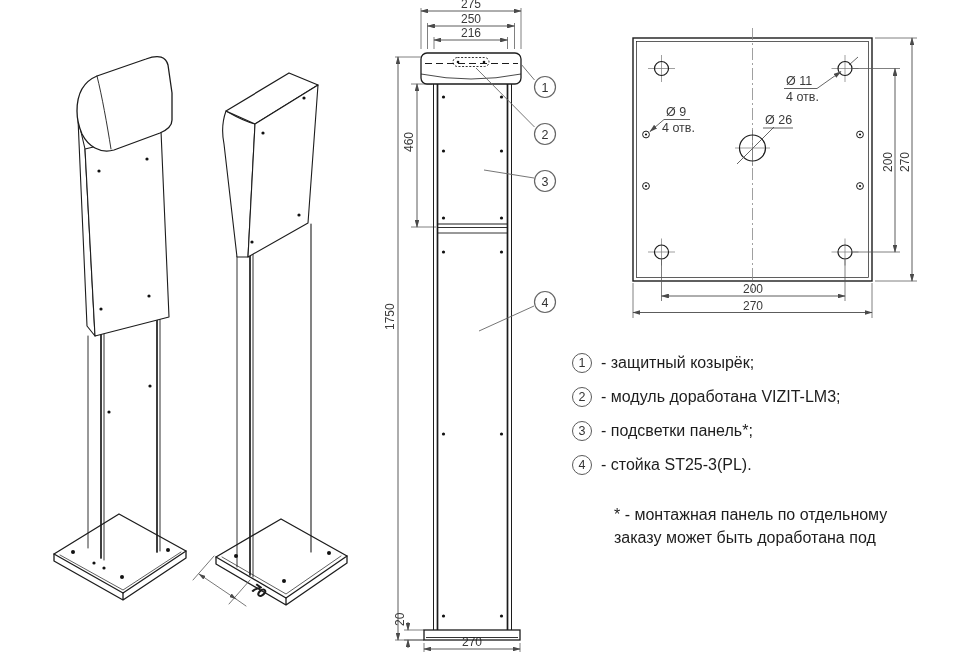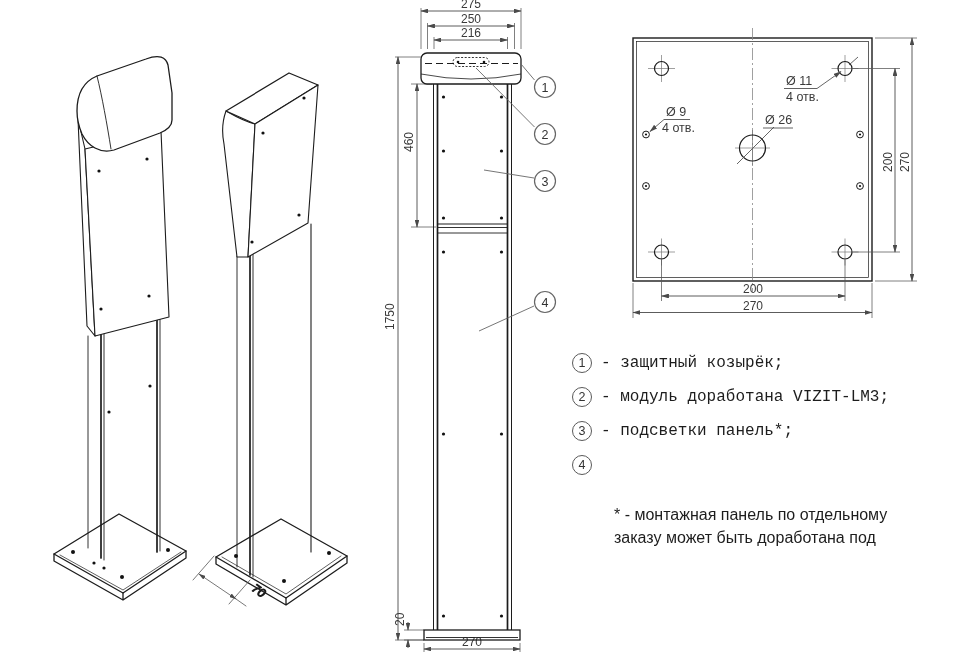--- a/index.html
+++ b/index.html
@@ -11,21 +11,21 @@
   svg text{font-family:"Liberation Sans", sans-serif;fill:#3a3a3a;}
   .dim-text{font-size:12px;}
   .label-text{font-size:12.5px;}
   .callout-num{font-size:12.5px;fill:#333;}
   .legend{position:absolute;left:572px;top:353px;}
   .legend-row{display:flex;align-items:center;margin-bottom:14px;color:#1d1d1d;font-size:16px;}
   .lnum{
     display:inline-flex;flex:none;width:20px;height:20px;border:1.5px solid #5a5a5a;border-radius:50%;
     align-items:center;justify-content:center;font-size:12.5px;color:#333;margin-right:9px;box-sizing:border-box;
   }
-  .ltext{white-space:nowrap;font-family:Liberation Mono, monospace;}
+  .ltext{white-space:nowrap;}
   .footnote{position:absolute;left:598px;top:504px;width:372px;font-size:16px;line-height:22.5px;color:#1d1d1d;margin-left:16px;}
 </style>
 </head>
 <body>
 
 <div class="canvas">
 
 <svg width="970" height="665" viewBox="0 0 970 665">
   <defs>
     <marker id="arr" viewBox="0 0 10 6" refX="9.2" refY="3" markerWidth="9" markerHeight="5.4" orient="auto-start-reverse">
@@ -291,20 +291,21 @@
   <div class="legend-row">
     <span class="lnum">2</span>
     <span class="ltext">- модуль доработана VIZIT-LM3;</span>
   </div>
   <div class="legend-row">
     <span class="lnum">3</span>
     <span class="ltext">- подсветки панель*;</span>
   </div>
   <div class="legend-row">
     <span class="lnum">4</span>
+    <span class="ltext">- стойка ST25-3(PL).</span>
   </div>
 </div>
 
 <div class="footnote">
   <div>* - монтажная панель по отдельному</div>
   <div>заказу может быть доработана под</div>
 </div>
 
 </div>
 

